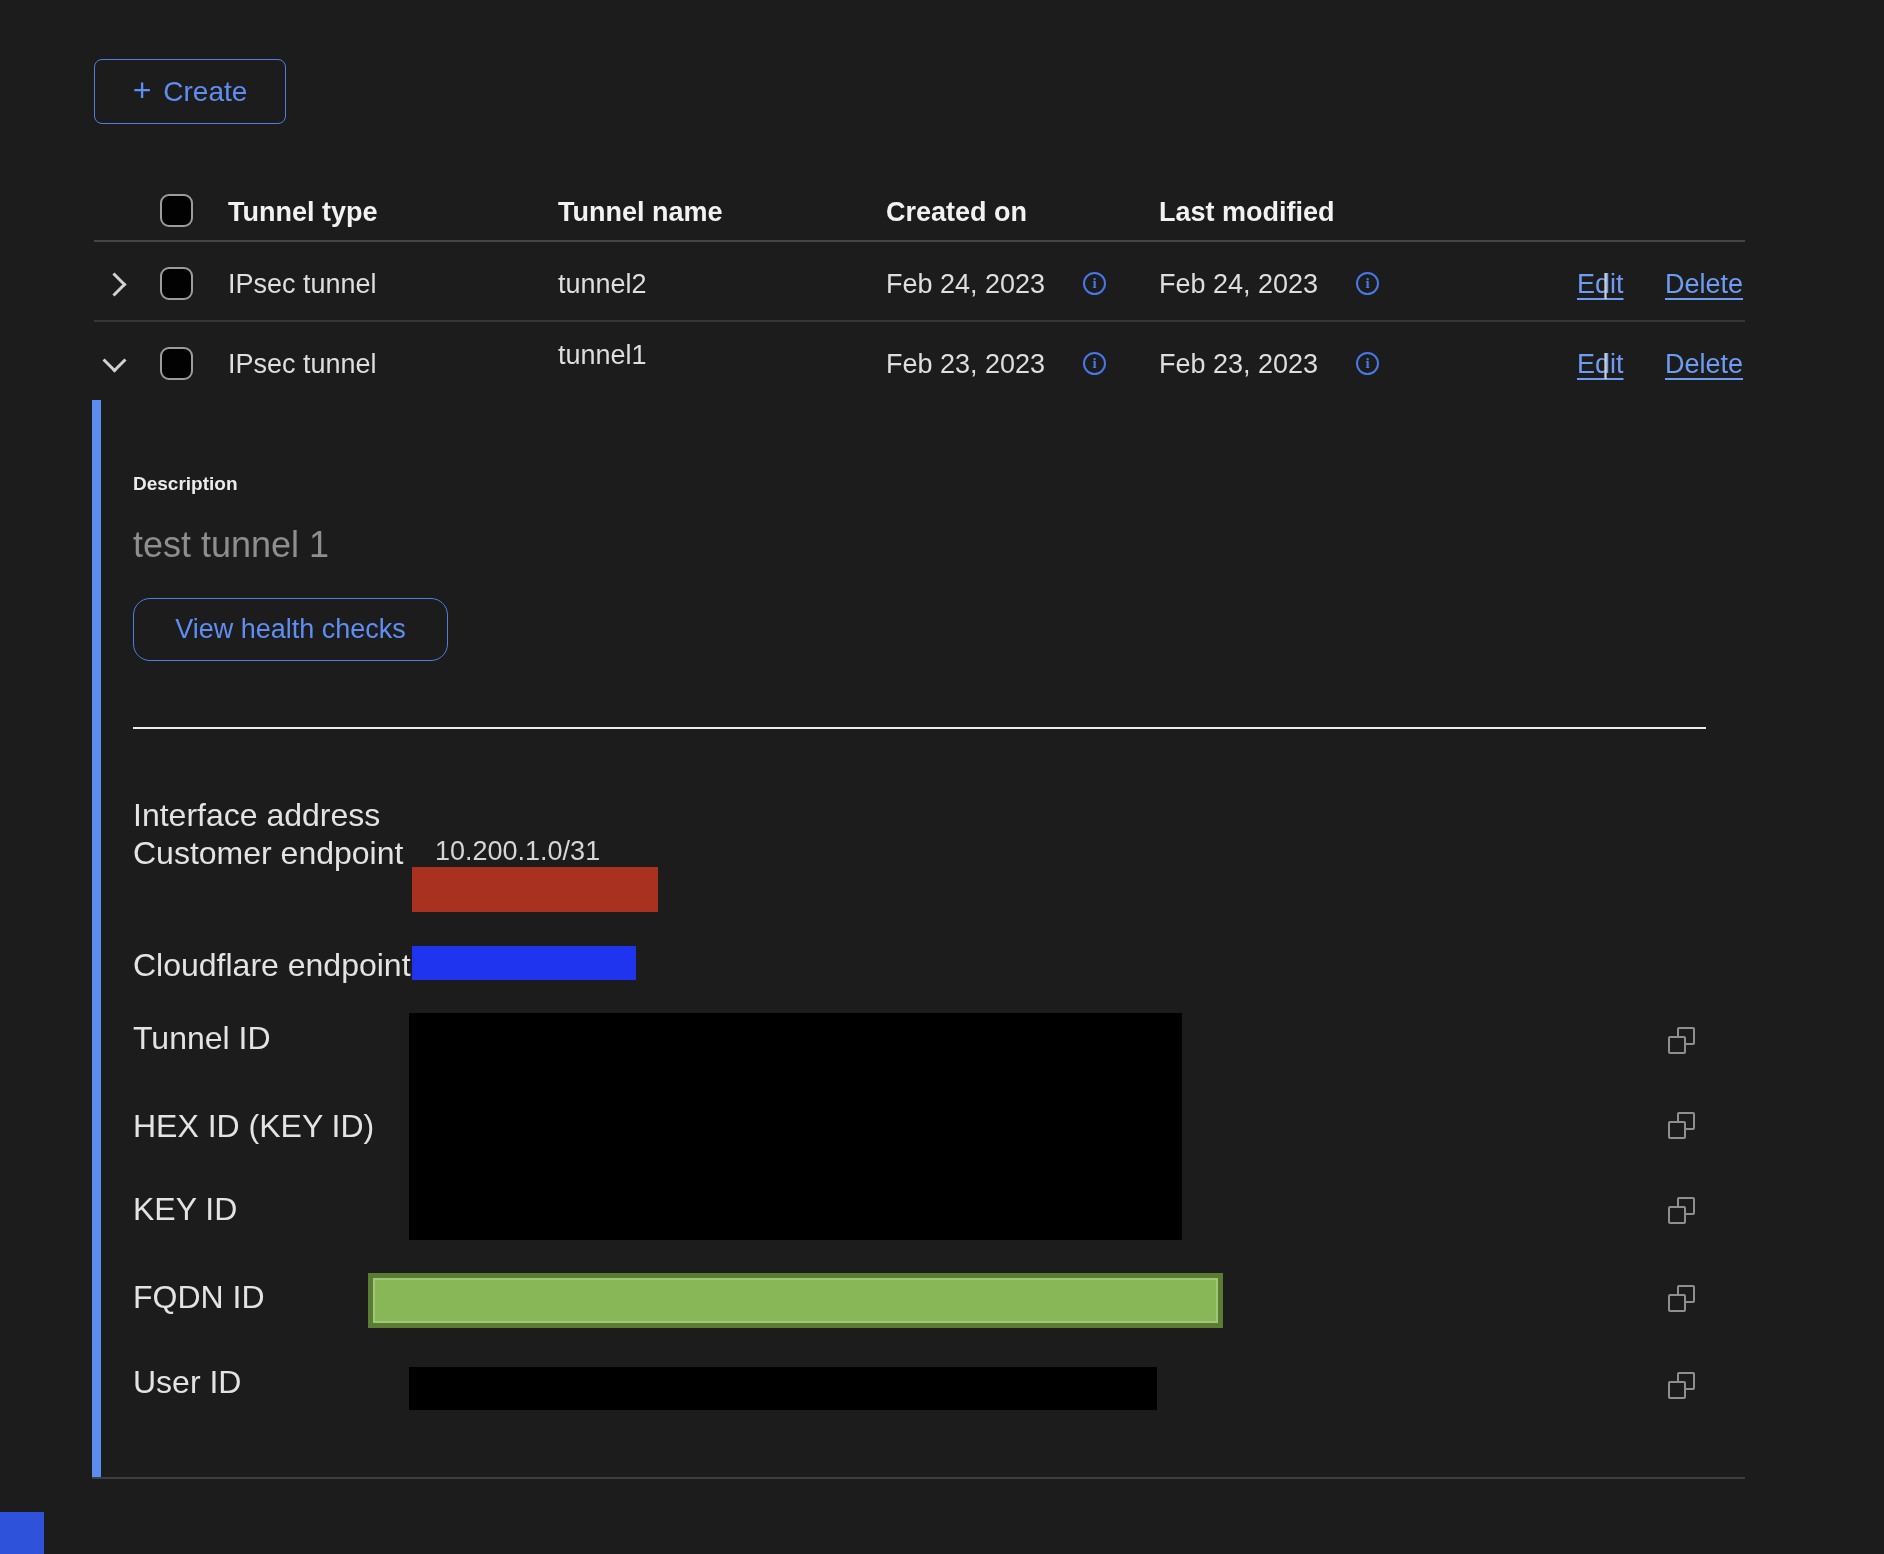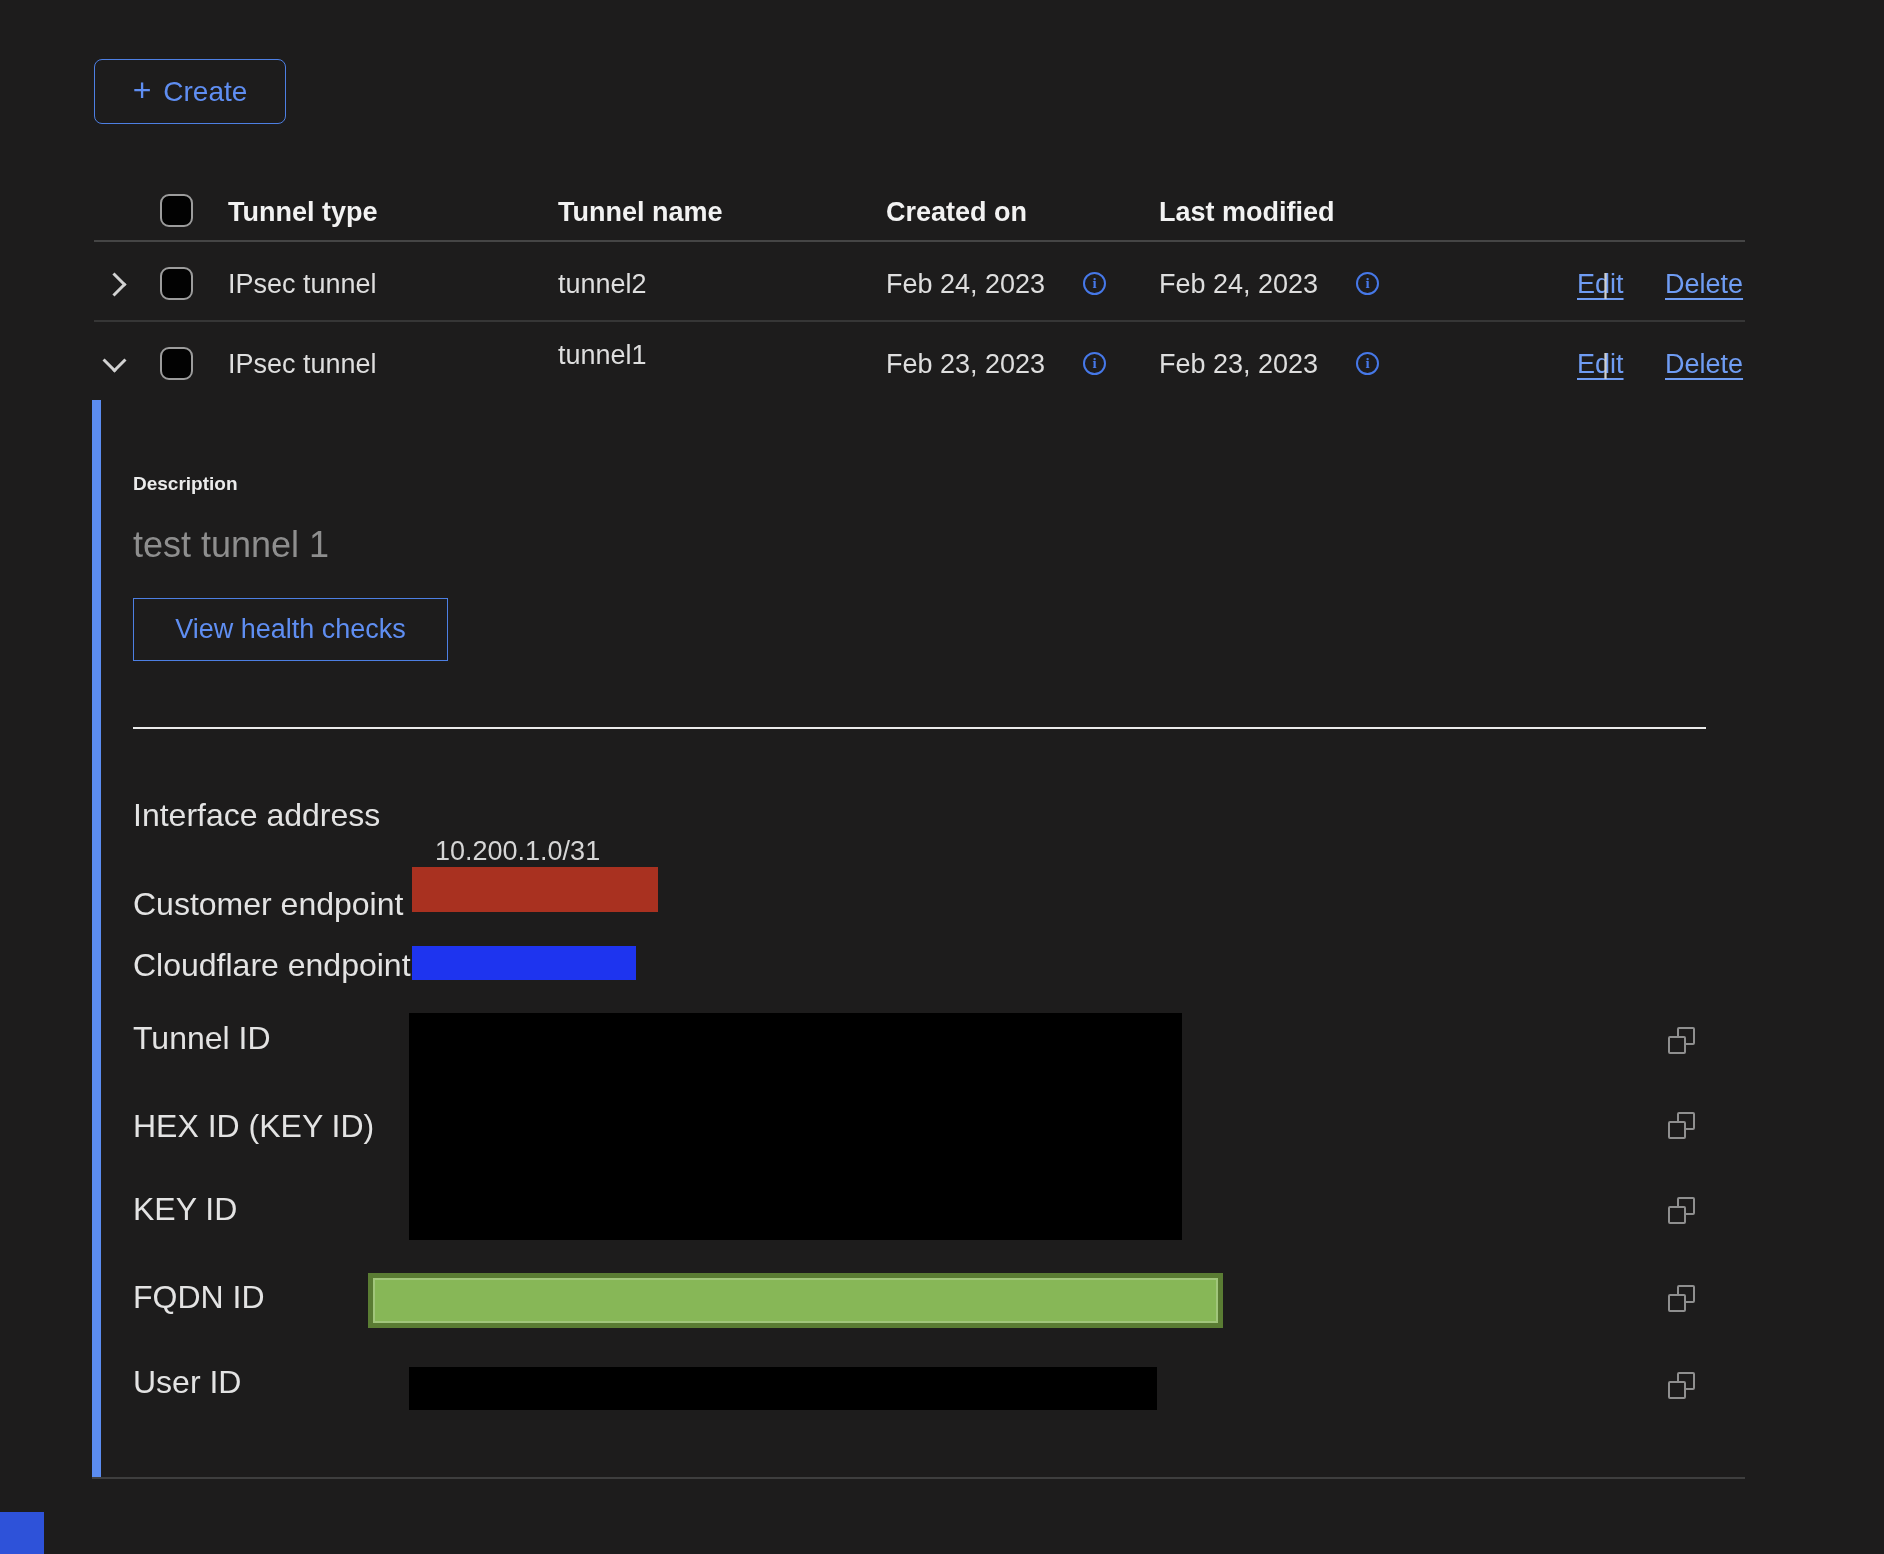--- a/index.html
+++ b/index.html
@@ -32,21 +32,21 @@
     color:var(--info-blue,#4678e8); display:flex; align-items:center; justify-content:center;
     font-size:15px; font-family:"Liberation Serif","DejaVu Serif",serif; font-weight:600;}
   .lnk{font-size:27px; line-height:34px; color:var(--link-blue,#6f9cf3); text-decoration:underline;
     text-underline-offset:5px; cursor:pointer; white-space:nowrap;margin-left:36px;}
   .pipe{font-size:27px; line-height:34px; color:#cfcfcf;}
 
   
   .accentbar{left:92px; top:400px; width:9px; height:1078px; background:var(--accent-bar-blue,#5b8cf0);}
   .desc-label{left:133px; top:467px; font-size:19px; line-height:34px; font-weight:600; color:#ebebeb;}
   .desc-value{left:133px; top:528px; font-size:36px; line-height:34px; color:#8e8e8e;}
-  .health-btn{left:133px; top:598px; width:315px; height:63px; border:1.5px solid #4d7fe3; border-radius:0;
+  .health-btn{left:133px; top:598px; width:315px; height:63px; border:1.5px solid #4d7fe3; border-radius:17px;
     background:transparent; color:var(--accent-blue,#5f8ef2); font-size:27px; display:flex; align-items:center;
     justify-content:center; cursor:pointer;}
   .white-div{left:133px; top:727px; width:1573px; height:2px; background:#eaeaea;}
   .flabel{left:133px; font-size:32px; line-height:34px; color:#e3e3e3; white-space:nowrap;}
   .fvalue{font-size:27px; line-height:34px; color:#d6d6d6; white-space:nowrap;margin-top:36px;}
 
   .red-bar{left:412px; top:867px; width:246px; height:45px; background:var(--redaction-red,#a93120);}
   .blue-bar{left:412px; top:946px; width:224px; height:34px; background:var(--redaction-blue,#1e34ef);}
   .black-block{left:409px; top:1013px; width:773px; height:227px; background:var(--redaction-black,#000);}
   .green-bar{left:368px; top:1273px; width:855px; height:55px; background:var(--redaction-green-fill,#87b757);
@@ -109,21 +109,21 @@
   <div class="abs accentbar"></div>
 
   <span class="abs desc-label">Description</span>
   <span class="abs desc-value">test tunnel 1</span>
   <button class="abs health-btn">View health checks</button>
   <div class="abs white-div"></div>
 
   <span class="abs flabel" style="top:798px;">Interface address</span>
   <span class="abs fvalue" style="left:435px; top:798px;">10.200.1.0/31</span>
 
-  <span class="abs flabel" style="top:887px;text-align:right;">Customer endpoint</span>
+  <span class="abs flabel" style="top:836px;text-align:right;">Customer endpoint</span>
   <div class="abs red-bar"></div>
 
   <span class="abs flabel" style="top:948px;">Cloudflare endpoint</span>
   <div class="abs blue-bar"></div>
 
   <span class="abs flabel" style="top:1021px;">Tunnel ID</span>
   <span class="abs flabel" style="top:1109px;">HEX ID (KEY ID)</span>
   <span class="abs flabel" style="top:1192px;">KEY ID</span>
   <div class="abs black-block"></div>
 

